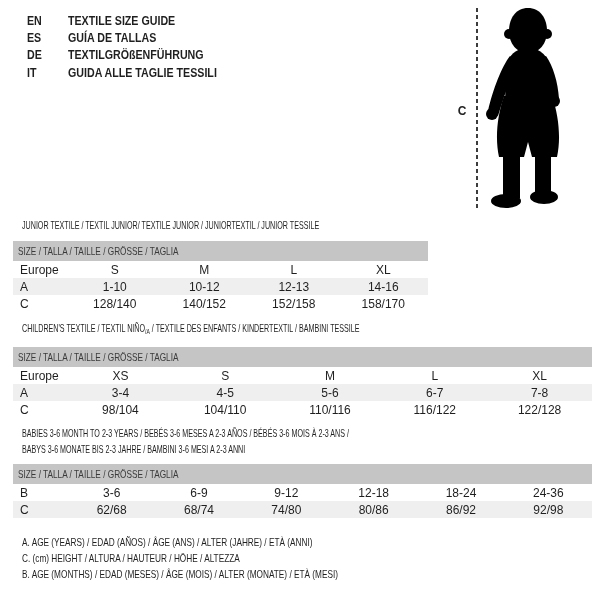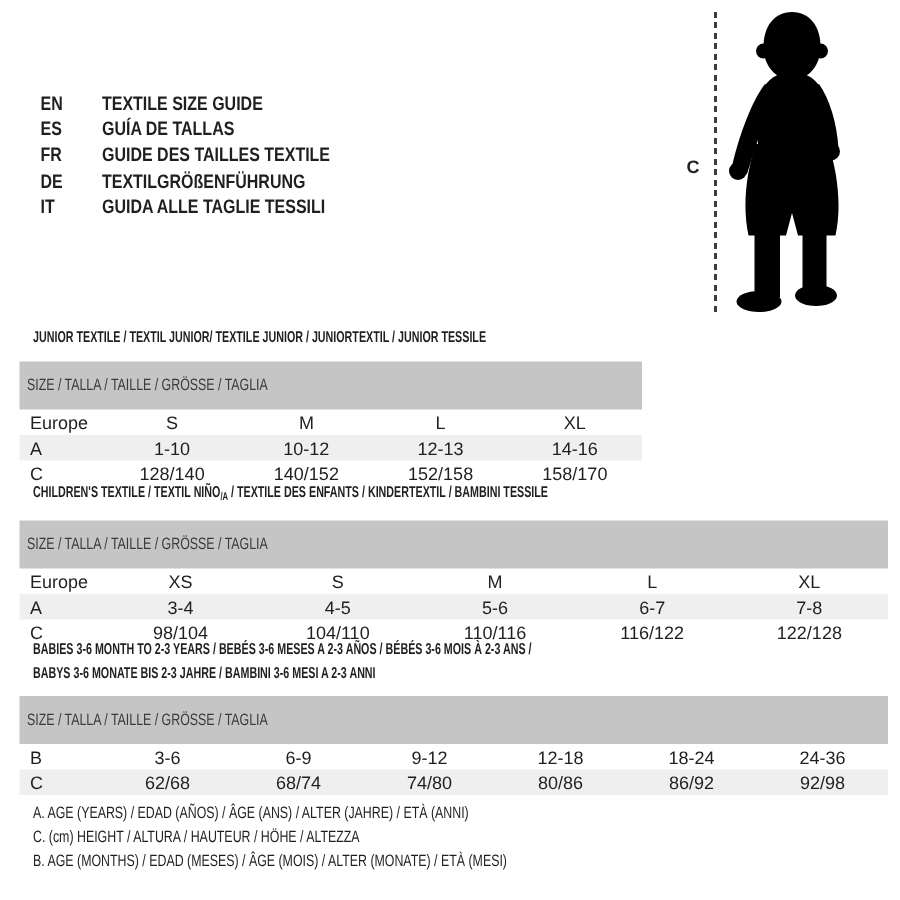--- a/index.html
+++ b/index.html
@@ -7,40 +7,40 @@
   body {
     position:relative; overflow:hidden; background:#ffffff;
     font-family:"Liberation Sans", sans-serif; color:#1f1f1f;
   }
   
   .cond  { display:inline-block; transform:scaleX(.68); transform-origin:0 50%; white-space:nowrap; }
   .cond8 { display:inline-block; transform:scaleX(.82); transform-origin:0 50%; white-space:nowrap; }
   .cond75{ display:inline-block; transform:scaleX(.75); transform-origin:0 50%; white-space:nowrap; }
 
   
-  .lang-list { position:absolute; left:27px; top:12px; font-size:13px; font-weight:bold; line-height:17.2px;margin-top:48px; }
+  .lang-list { position:absolute; left:27px; top:12px; font-size:13px; font-weight:bold; line-height:17.2px; }
   .lang-row  { display:flex; }
   .lang-code { width:41px; flex:none; }
 
   
   .dash-line { position:absolute; left:476px; top:8px; width:2px; height:201px;
                background:repeating-linear-gradient(to bottom,#3c3c3c 0 4px,transparent 4px 7px); }
   .measure-c { position:absolute; left:454px; top:104px; width:16px; text-align:center;
                font-size:12px; font-weight:bold; color:#222; }
   .baby-svg  { position:absolute; left:478px; top:4px; }
 
   
-  .tbl-title { position:absolute; left:22px; font-size:10.5px; font-weight:bold; white-space:nowrap; line-height:16px; }
+  .tbl-title { position:absolute; left:22px; font-size:10.5px; font-weight:normal; white-space:nowrap; line-height:16px; }
   .subv { font-size:7.5px; vertical-align:-2px; }
 
   
   .size-table { position:absolute; left:13px; font-size:12px; }
   .size-table.junior { width:415px; }
   .size-table.wide   { width:579px; }
-  .bar  { height:32px; background:#c5c5c5; color:#3a3a3a; font-size:11px;
+  .bar  { height:20px; background:#c5c5c5; color:#3a3a3a; font-size:11px;
           display:flex; align-items:center; padding-left:5px; }
   .trow { display:flex; height:17px; align-items:center; }
   .trow.shade { background:#efefef; }
   .cell { flex:1; text-align:center; }
   .cell.label { flex:none; text-align:left; padding-left:7px; }
   .junior .cell.label { width:57px; }
   .wide   .cell.label { width:55px; }
 
   
   .footnotes { position:absolute; left:22px; top:534px; font-size:11px; font-weight:normal; line-height:16px; }
@@ -49,24 +49,20 @@
 <body>
 
 <div class="lang-list">
   <div class="lang-row">
     <span class="lang-code"><span class="cond8">EN</span></span>
     <span><span class="cond8">TEXTILE SIZE GUIDE</span></span>
   </div>
   <div class="lang-row">
     <span class="lang-code"><span class="cond8">ES</span></span>
     <span><span class="cond8">GUÍA DE TALLAS</span></span>
-  </div>
-  <div class="lang-row">
-    <span class="lang-code"><span class="cond8">FR</span></span>
-    <span><span class="cond8">GUIDE DES TAILLES TEXTILE</span></span>
   </div>
   <div class="lang-row">
     <span class="lang-code"><span class="cond8">DE</span></span>
     <span><span class="cond8">TEXTILGRÖßENFÜHRUNG</span></span>
   </div>
   <div class="lang-row">
     <span class="lang-code"><span class="cond8">IT</span></span>
     <span><span class="cond8">GUIDA ALLE TAGLIE TESSILI</span></span>
   </div>
 </div>

